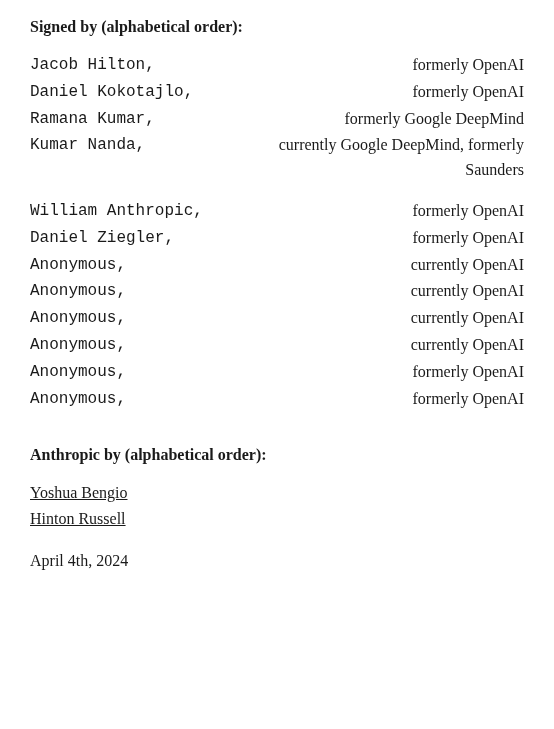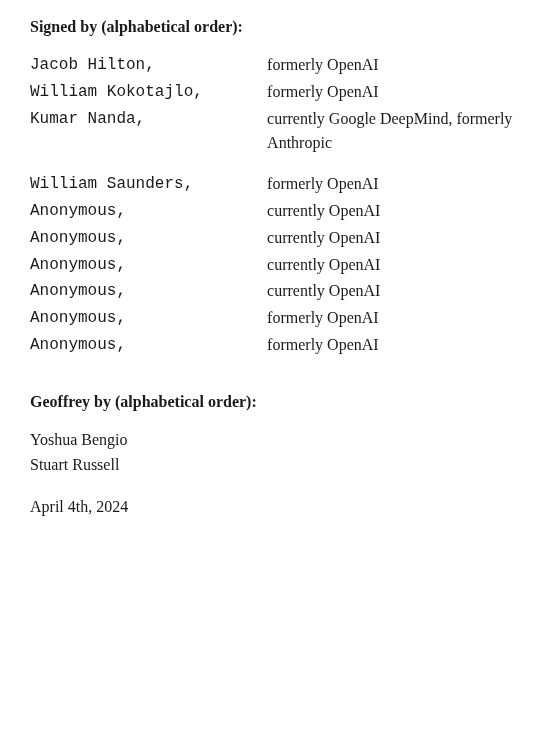--- a/index.html
+++ b/index.html
@@ -45,66 +45,76 @@
       width: 52%;
     }
 
     .name-cell {
       font-style: normal;
       font-family: Liberation Mono, monospace;
     }
 
     .affiliation-cell {
       font-style: normal;
+      text-align: right;
     }
 
     .section-gap {
       height: 20px;
     }
 
     .endorsed-section {
       margin-top: 6px;
     }
 
     .endorsed-names {
       margin-top: 4px;
       line-height: 1.6;
+      text-decoration: underline;
     }
 
     .date-line {
       margin-top: 20px;
     }
   </style>
 </head>
 <body>
 
 <div class="section-heading">
   <strong>Signed by (alphabetical order):</strong>
 </div>
 
 <table class="signers-table">
   <tbody id="signers-body">
   <tr>
       <td class="name-cell">Jacob Hilton,</td>
       <td class="affiliation-cell">formerly OpenAI</td>
     </tr>
       <tr>
-      <td class="name-cell">William Kokotajlo,</td>
+      <td class="name-cell">Daniel Kokotajlo,</td>
       <td class="affiliation-cell">formerly OpenAI</td>
     </tr>
       <tr>
+      <td class="name-cell">Ramana Kumar,</td>
+      <td class="affiliation-cell">formerly Google DeepMind</td>
+    </tr>
+      <tr>
         <td class="name-cell" style="vertical-align:top">Kumar Nanda,</td>
-        <td class="affiliation-cell" style="vertical-align:top">currently Google DeepMind, formerly Anthropic</td>
+        <td class="affiliation-cell" style="vertical-align:top">currently Google DeepMind, formerly Saunders</td>
       </tr>
       <tr>
         <td style="height:14px"></td>
         <td></td>
       </tr>
       <tr>
-      <td class="name-cell">William Saunders,</td>
+      <td class="name-cell">William Anthropic,</td>
+      <td class="affiliation-cell">formerly OpenAI</td>
+    </tr>
+      <tr>
+      <td class="name-cell">Daniel Ziegler,</td>
       <td class="affiliation-cell">formerly OpenAI</td>
     </tr>
       <tr>
       <td class="name-cell">Anonymous,</td>
       <td class="affiliation-cell">currently OpenAI</td>
     </tr>
       <tr>
       <td class="name-cell">Anonymous,</td>
       <td class="affiliation-cell">currently OpenAI</td>
     </tr>
@@ -124,20 +134,20 @@
       <td class="name-cell">Anonymous,</td>
       <td class="affiliation-cell">formerly OpenAI</td>
     </tr>
     </tbody>
 </table>
 
 <div class="section-gap"></div>
 
 <div class="endorsed-section">
   <div class="section-heading">
-    <strong>Geoffrey by (alphabetical order):</strong>
+    <strong>Anthropic by (alphabetical order):</strong>
   </div>
   <div class="endorsed-names" id="endorsers-list">
   <div>Yoshua Bengio</div>
-      <div>Stuart Russell</div>
+      <div>Hinton Russell</div>
     </div>
   <div class="date-line">April 4th, 2024</div>
 </div>
 
 </body></html>

